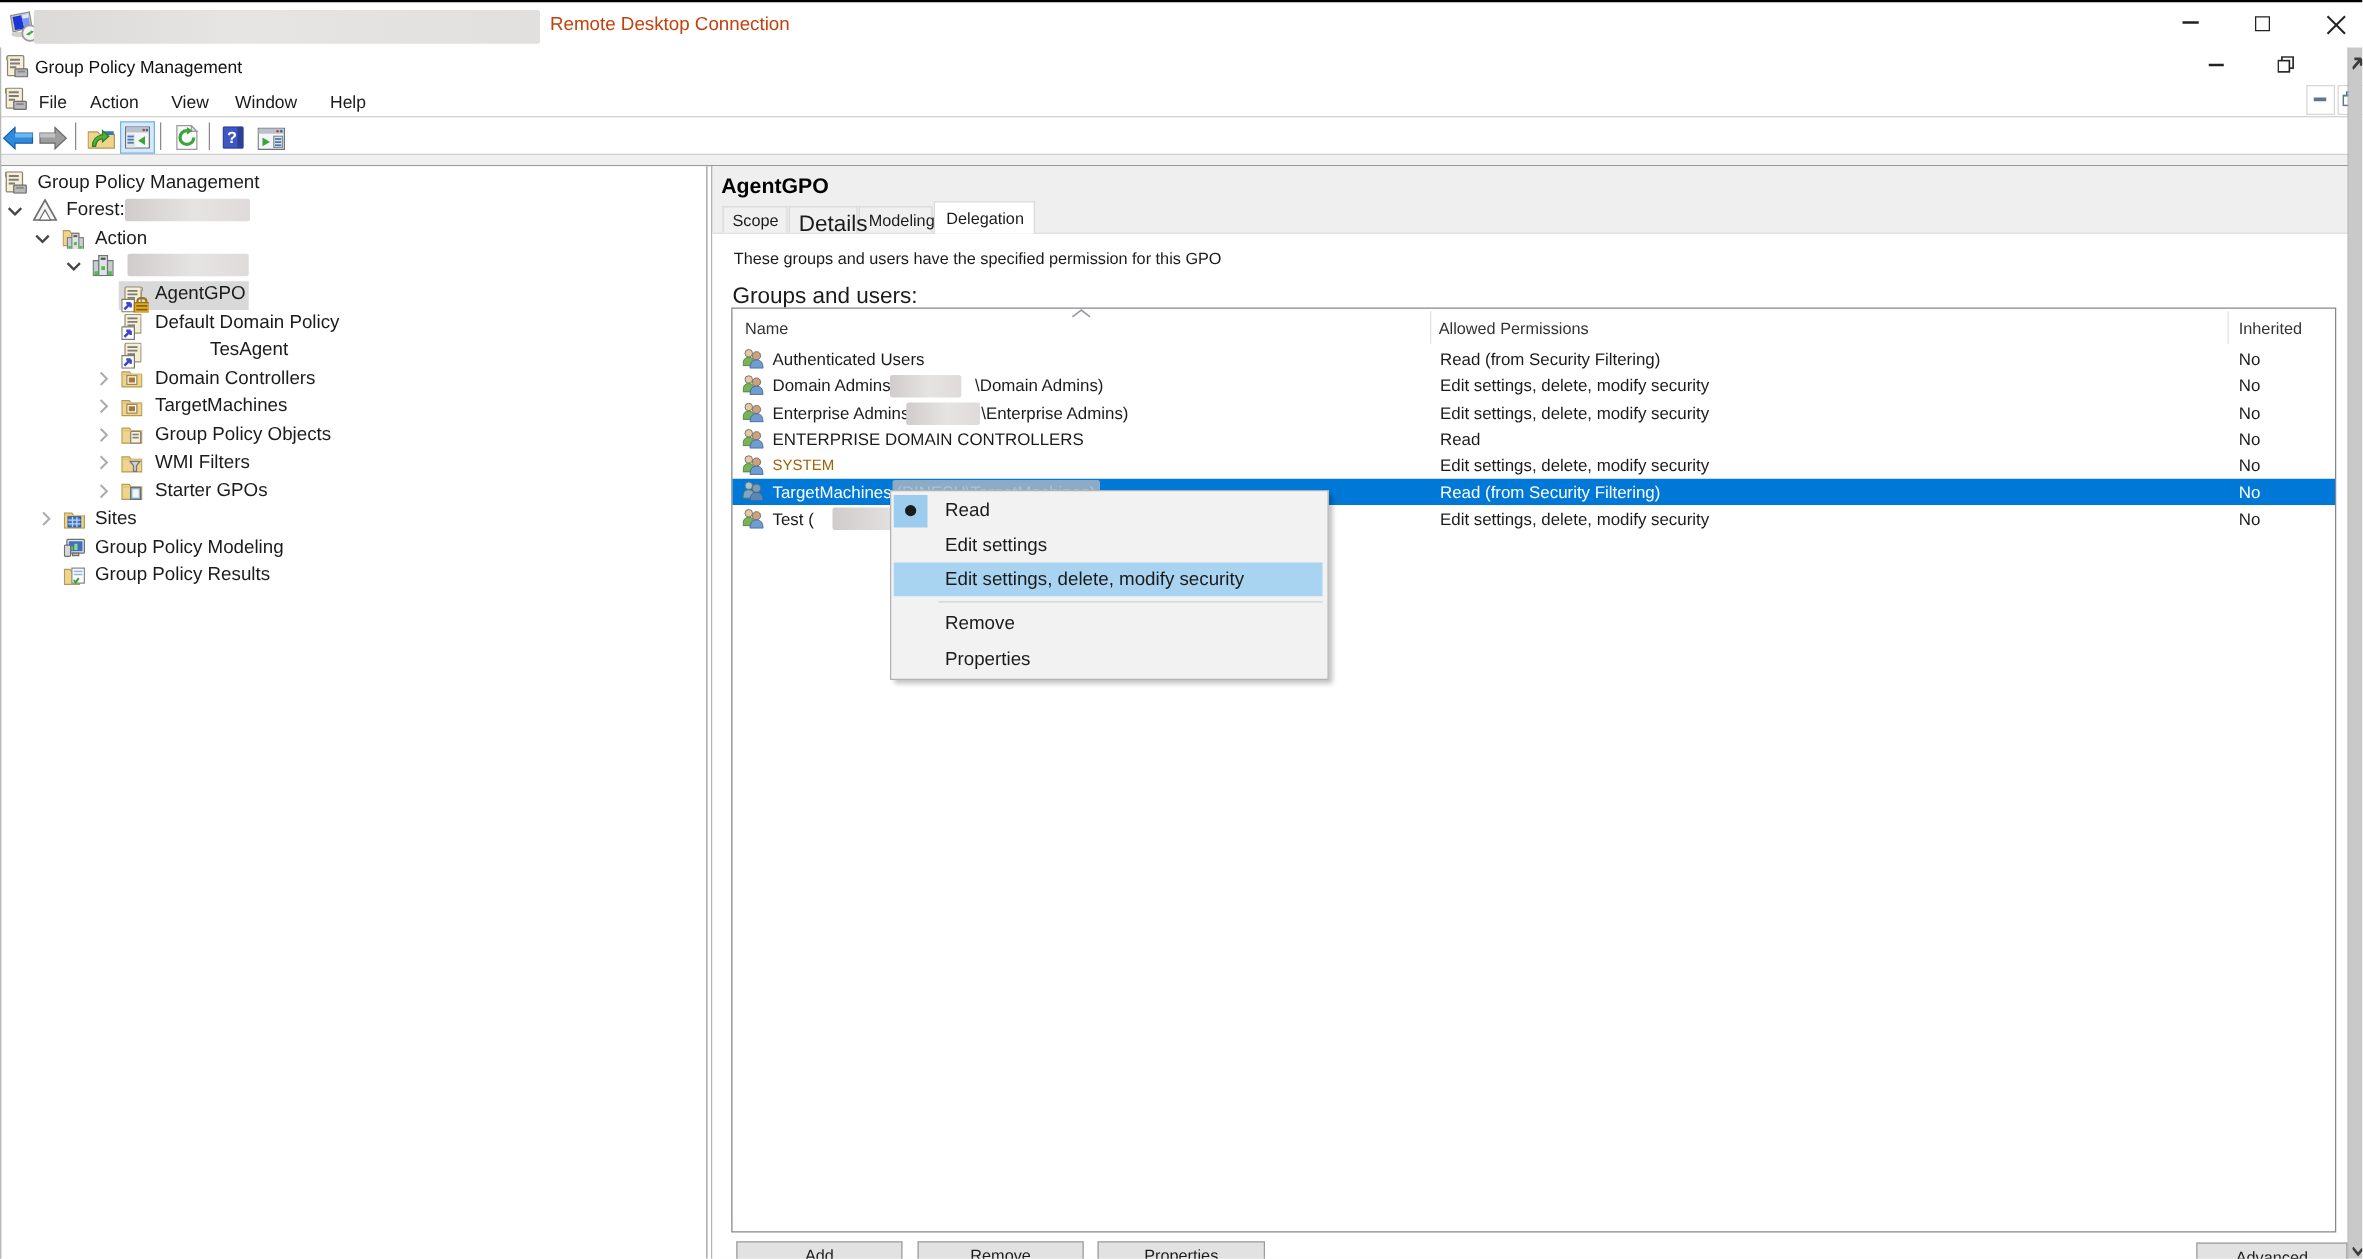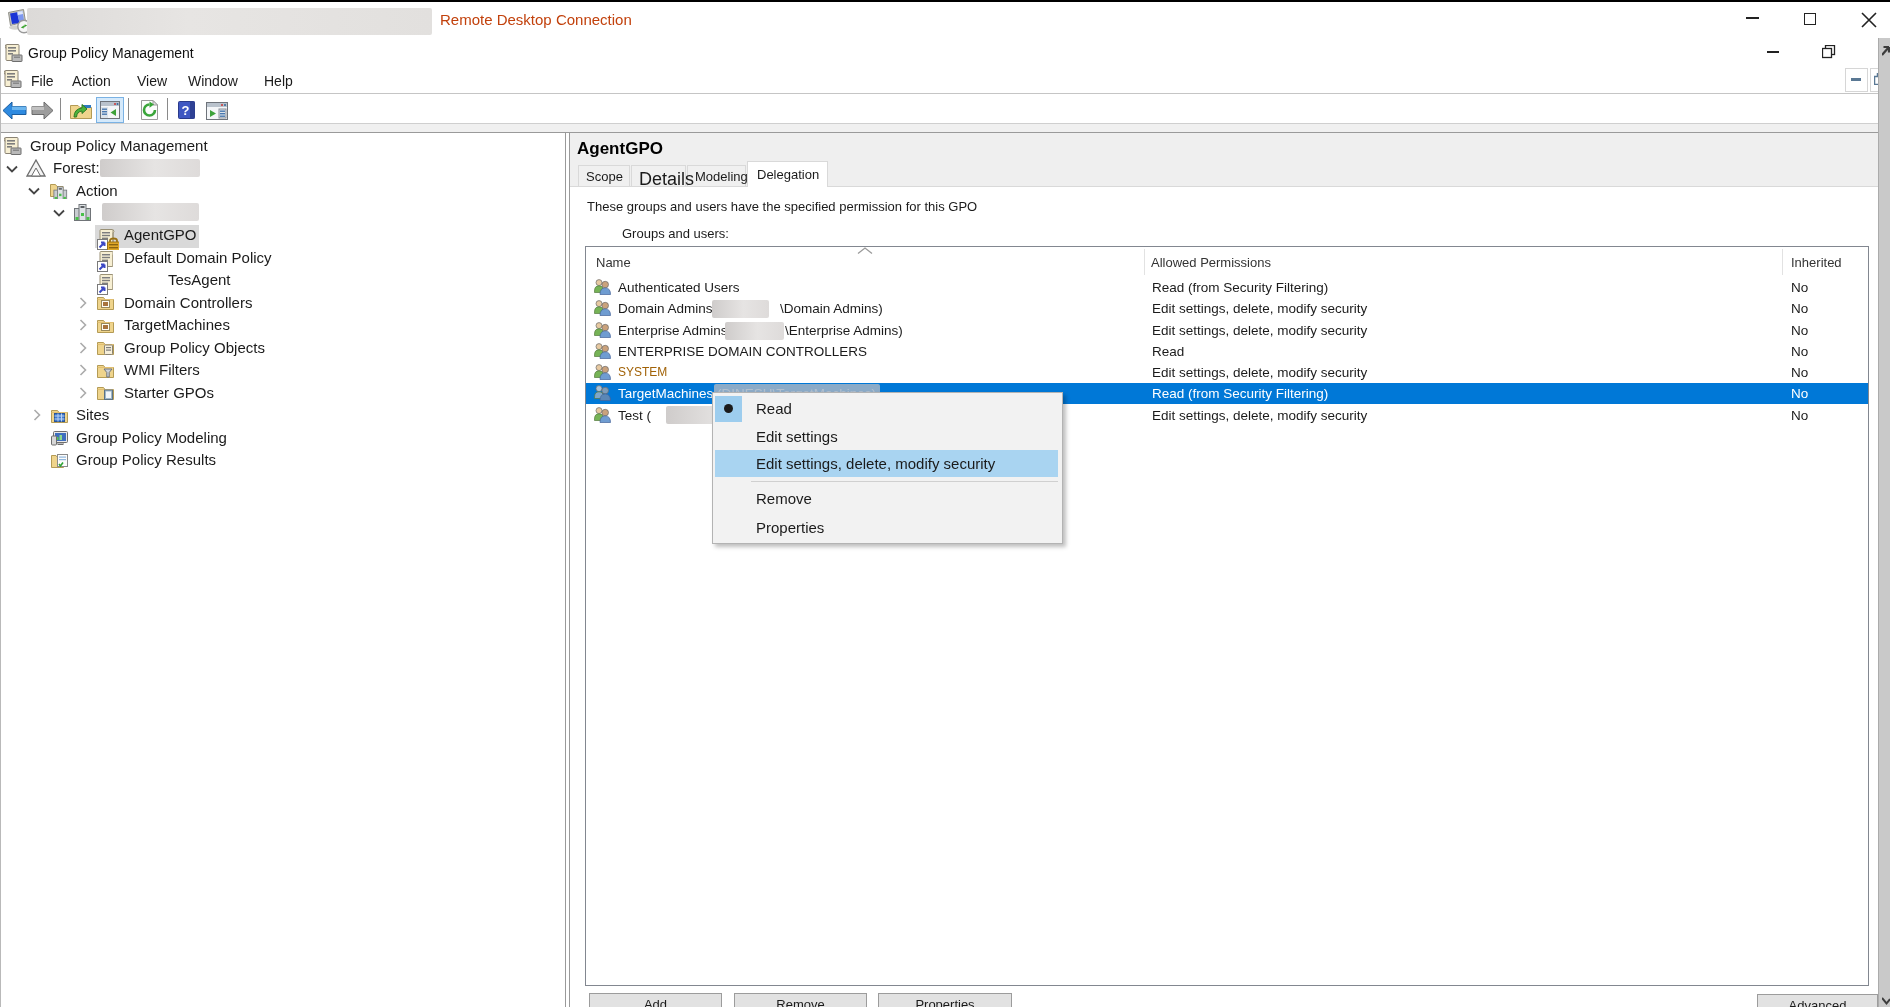--- a/index.html
+++ b/index.html
@@ -333,21 +333,21 @@
 <div class="abs" style="left:578px;top:165px;width:52px;height:21px;background:#f0f0f0;border:1px solid #d9d9d9;border-bottom:none;box-sizing:border-box;"></div>
 <div class="abs" style="left:631px;top:165px;width:55px;height:21px;background:#f0f0f0;border:1px solid #d9d9d9;border-bottom:none;box-sizing:border-box;"></div>
 <div class="abs" style="left:687px;top:165px;width:59px;height:21px;background:#f0f0f0;border:1px solid #d9d9d9;border-bottom:none;box-sizing:border-box;"></div>
 <div class="abs" style="left:747px;top:161px;width:81px;height:26px;background:#fff;border:1px solid #d9d9d9;border-bottom:none;box-sizing:border-box;"></div>
 <div class="abs txt" style="left:586px;top:169px;font-size:13px;">Scope</div>
 <div class="abs txt" style="left:639px;top:169px;font-size:18px;">Details</div>
 <div class="abs txt" style="left:695px;top:169px;font-size:13px;">Modeling</div>
 <div class="abs txt" style="left:757px;top:167px;font-size:13px;">Delegation</div>
 
 <div class="abs txt" style="left:587px;top:199px;font-size:13px;">These groups and users have the specified permission for this GPO</div>
-<div class="abs txt" style="left:586px;top:226px;font-size:13px;margin-left:36px;">Groups and users:</div>
+<div class="abs txt" style="left:586px;top:226px;font-size:18px;">Groups and users:</div>
 
 <div class="abs" style="left:585px;top:246px;width:1284px;height:740px;background:#fff;border:1px solid #828790;box-sizing:border-box;"></div>
 
 <div class="abs txt" style="left:596px;top:255px;font-size:13px;color:#333;">Name</div>
 <div class="abs txt" style="left:1151px;top:255px;font-size:13px;color:#333;">Allowed Permissions</div>
 <div class="abs txt" style="left:1791px;top:255px;font-size:13px;color:#333;">Inherited</div>
 <div class="abs" style="left:1144px;top:249px;width:1px;height:26px;background:#e2e2e2;"></div>
 <div class="abs" style="left:1782px;top:249px;width:1px;height:26px;background:#e2e2e2;"></div>
 <svg class="abs" style="left:857px;top:247px;" width="16" height="8">
   <path d="M1 6.5 L8 1 L15 6.5" fill="none" stroke="#9a9a9a" stroke-width="1.3"></path>

